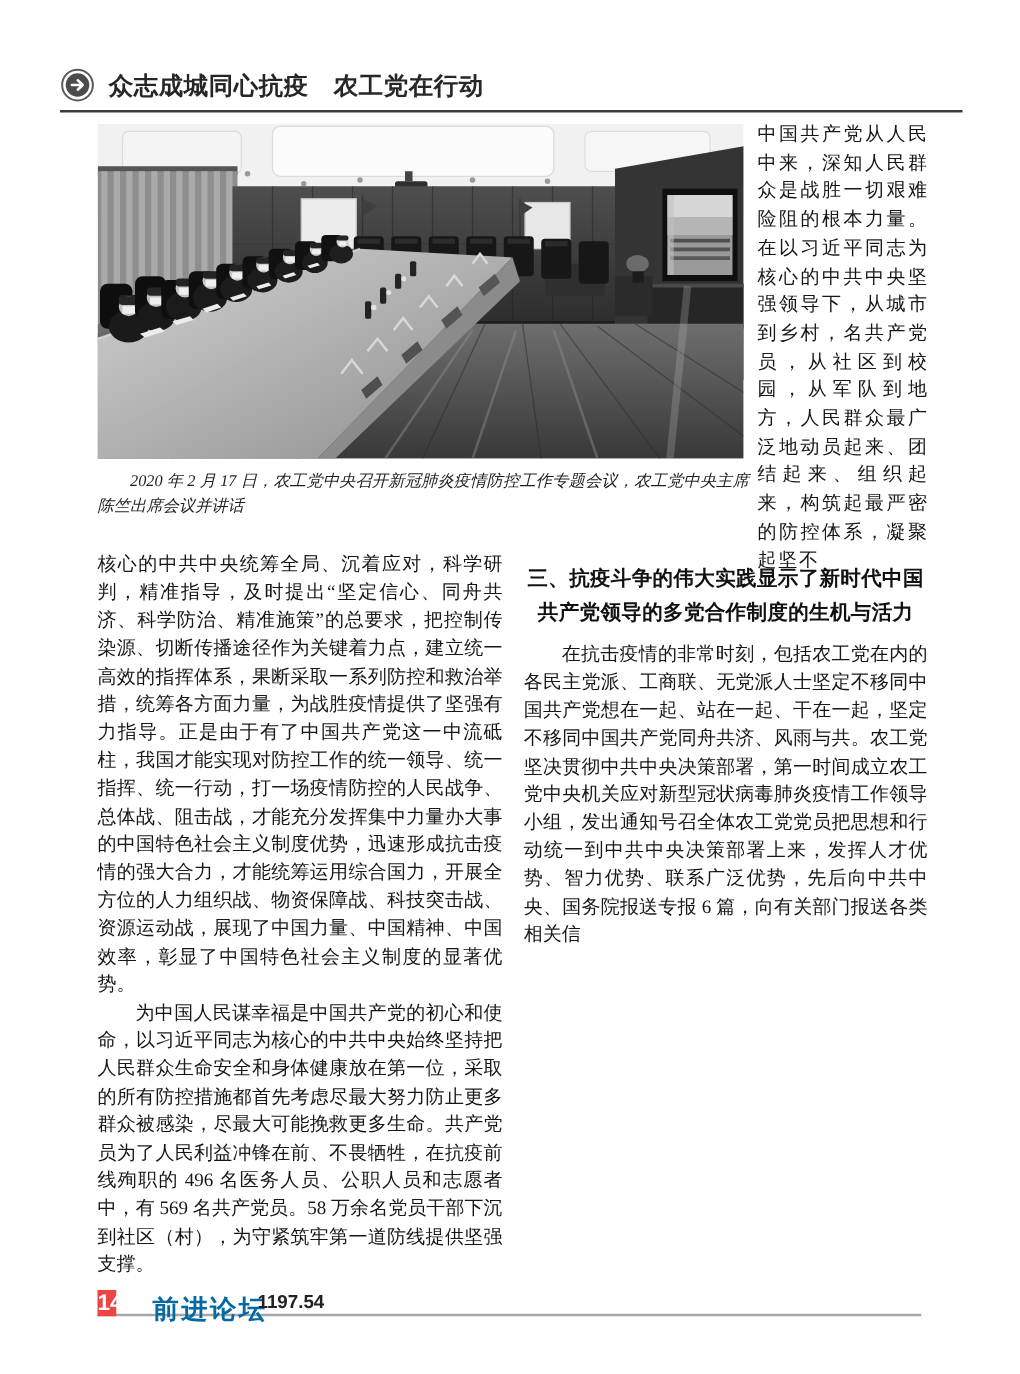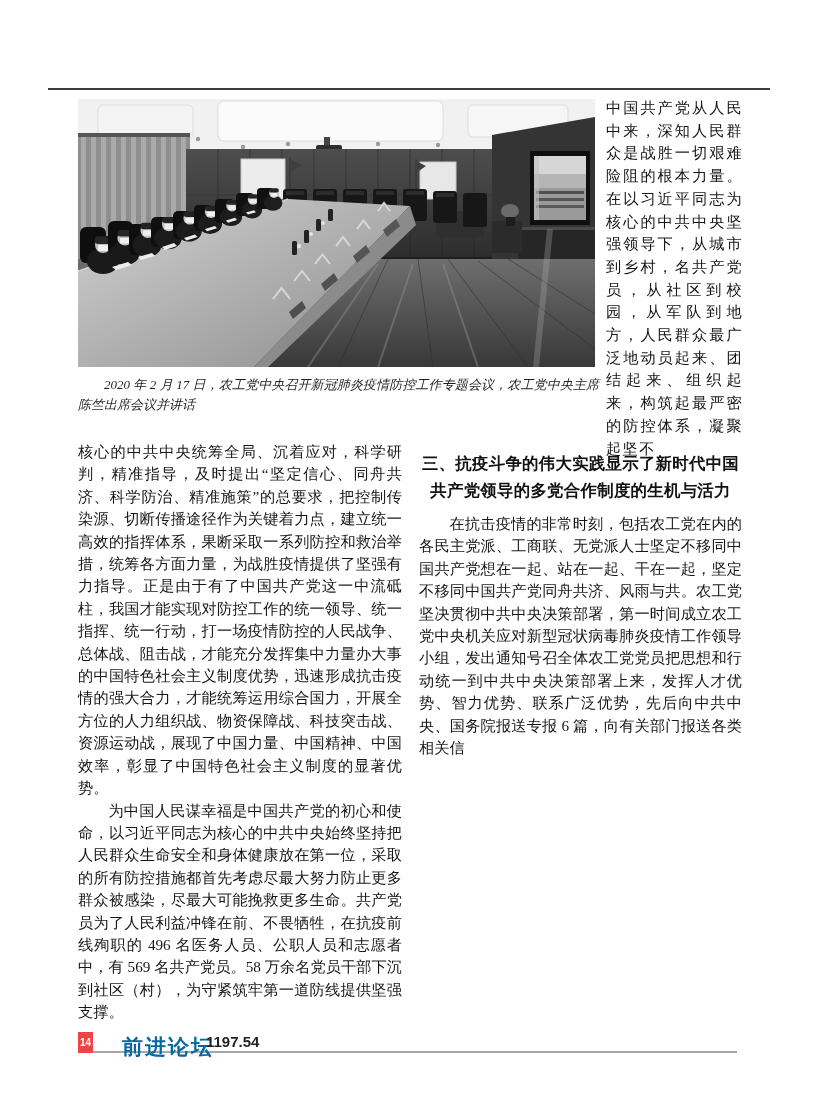--- a/index.html
+++ b/index.html
@@ -23,29 +23,39 @@
   .p{margin:0;}
   .indent{text-indent:2em;}
   .heading{margin:9px 0 10px 0;font-family:"Liberation Sans","DejaVu Sans",sans-serif;
            font-weight:bold;font-size:16.4px;line-height:26.5px;text-align:center;
            color:#111;letter-spacing:.3px;}
 
   .footer{position:absolute;left:78px;top:1032px;width:660px;height:24px;
           font-family:"Liberation Sans","DejaVu Sans",sans-serif;}
   .frule{position:absolute;left:0;top:19px;width:659px;height:2px;background:#a6a6a6;}
   .pagenum{position:absolute;left:0;top:0;width:15px;height:21px;background:#ef4444;color:#fff;
-           font-weight:bold;font-size:10px;text-align:center;line-height:21px;}
+           font-weight:bold;font-size:18px;text-align:center;line-height:21px;}
   .journal{position:absolute;left:44px;top:1px;font-weight:bold;font-size:21px;color:#0369a1;letter-spacing:2px;}
   .issue{position:absolute;left:128px;top:1px;font-weight:bold;font-size:15px;color:#222;}
 </style>
 </head>
 <body>
 
 <div class="page">
 
+  <div class="header">
+    <span class="hicon">
+      <svg viewBox="0 0 28 28" width="28" height="28">
+        <circle cx="14" cy="14" r="12.3" fill="none" stroke="#5a5a5a" stroke-width="1.6"></circle>
+        <circle cx="14" cy="14" r="9.4" fill="#4c4c4c"></circle>
+        <path d="M9.5 14 H18 M14.2 10.2 L18.2 14 L14.2 17.8" stroke="#ffffff" stroke-width="2" fill="none" stroke-linecap="round" stroke-linejoin="round"></path>
+      </svg>
+    </span>
+    <div class="htitle">众志成城同心抗疫　农工党在行动</div>
+  </div>
   <div class="hrule"></div>
 
   <div class="photo">
     <svg viewBox="0 0 517 268" width="517" height="268">
       <defs>
         <linearGradient id="wall" x1="0" y1="0" x2="0" y2="1">
           <stop offset="0" stop-color="#4e4e4e"></stop>
             <stop offset="1" stop-color="#2b2b2b"></stop>
         </linearGradient>
         <linearGradient id="floor" x1="0" y1="0" x2="0" y2="1">

